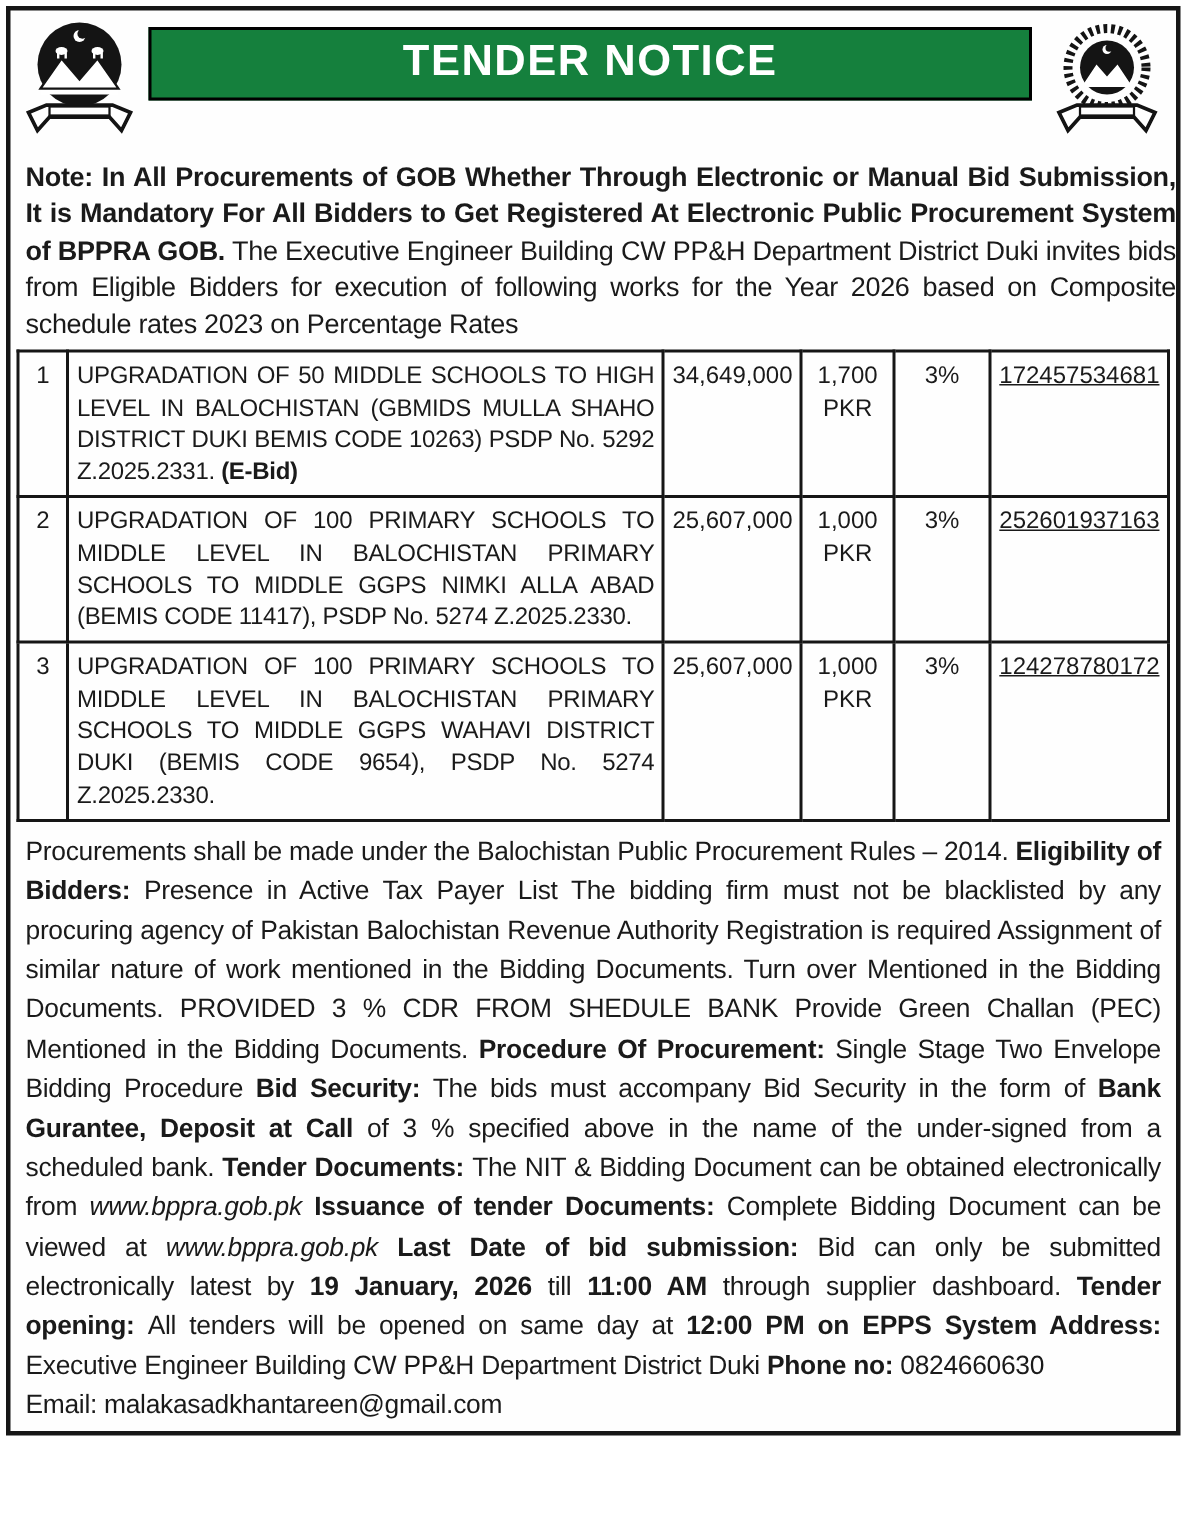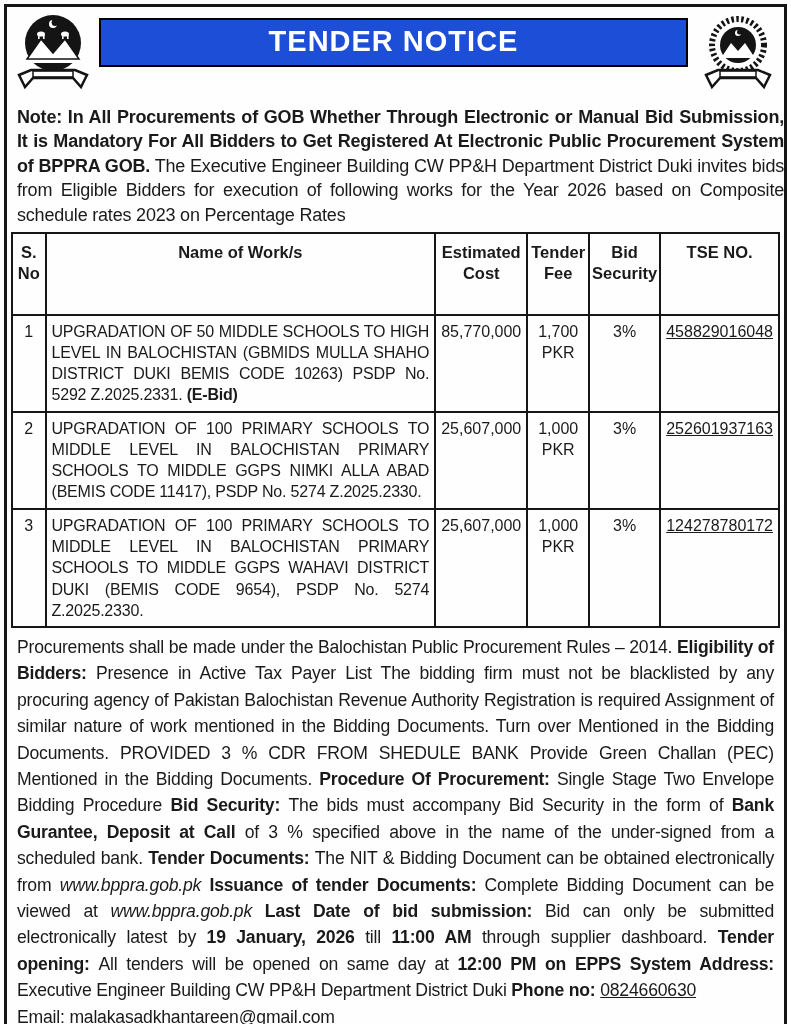--- a/index.html
+++ b/index.html
@@ -12,21 +12,21 @@
   .notice {
     margin:4px 4px 0 4px;
     border:3px solid #161616;
     background:#fefefe;
   }
   
   .header { display:flex; align-items:flex-start; padding:6px 8px 0 8px; }
   .logo { width:76px; flex:0 0 76px; }
   .titlebar {
     flex:1; margin:5px 12px 0 8px;
-    background:#1d4ed8; color:#ffffff;
+    background:#15803d; color:#ffffff;
     text-align:center; font-weight:bold;
     font-size:29px; letter-spacing:1px;
     padding:5px 0 7px 0;
     border:2px solid #000;
   }
   
   .note {
     padding:2px 0 5px 10px;
     font-size:18px; line-height:1.36;
     text-align:justify; letter-spacing:-0.2px;
@@ -55,21 +55,21 @@
   .col-sno { width:34px; } .col-work { width:412px; } .col-cost { width:92px; }
   .col-fee { width:62px; } .col-sec { width:66px; } .col-tse { width:111px; }
   tr.r1 td { height:80px; } tr.r2 td { height:88px; } tr.r3 td { height:102px; }
   
   .terms {
     padding:6px 10px 4px 10px;
     font-size:17.6px; line-height:1.5;
     text-align:justify; letter-spacing:-0.2px;
   }
   .seg-b { font-weight:bold; }
-  .seg-u { text-decoration:underline; }
+  .seg-u { }
   .seg-iu { font-style:italic; }
 </style>
 </head>
 <body>
 
 <div class="notice">
 
   <div class="header">
     <div class="logo">
       <svg width="76" height="86" viewBox="0 0 76 86">
@@ -109,38 +109,30 @@
   <table class="works">
     <colgroup>
       <col class="col-sno">
         <col class="col-work">
         <col class="col-cost">
       <col class="col-fee">
         <col class="col-sec">
         <col class="col-tse">
     </colgroup>
     <tbody>
-        <tr>
-      <th>S. No</th>
-      <th>Name of Work/s</th>
-      <th>Estimated Cost</th>
-      <th>Tender Fee</th>
-      <th>Bid Security</th>
-      <th>TSE NO.</th>
-    </tr>
     <tr class="r1">
       <td class="c">1</td>
       <td class="work"><span>UPGRADATION OF 50 MIDDLE SCHOOLS TO HIGH LEVEL IN BALOCHISTAN (GBMIDS MULLA SHAHO DISTRICT DUKI BEMIS CODE 10263) PSDP No. 5292 Z.2025.2331. </span><span class="b">(E-Bid)</span></td>
-      <td class="c">85,770,000</td>
+      <td class="c">34,649,000</td>
       <td class="fee">
             <span>1,700</span>
             <span>PKR</span>
           </td>
       <td class="c">3%</td>
-      <td class="c"><span class="tse">458829016048</span></td>
+      <td class="c"><span class="tse">172457534681</span></td>
     </tr>
     <tr class="r2">
       <td class="c">2</td>
       <td class="work"><span>UPGRADATION OF 100 PRIMARY SCHOOLS TO MIDDLE LEVEL IN BALOCHISTAN PRIMARY SCHOOLS TO MIDDLE GGPS NIMKI ALLA ABAD (BEMIS CODE 11417), PSDP No. 5274 Z.2025.2330.</span><span class="b"></span></td>
       <td class="c">25,607,000</td>
       <td class="fee">
             <span>1,000</span>
             <span>PKR</span>
           </td>
       <td class="c">3%</td>

